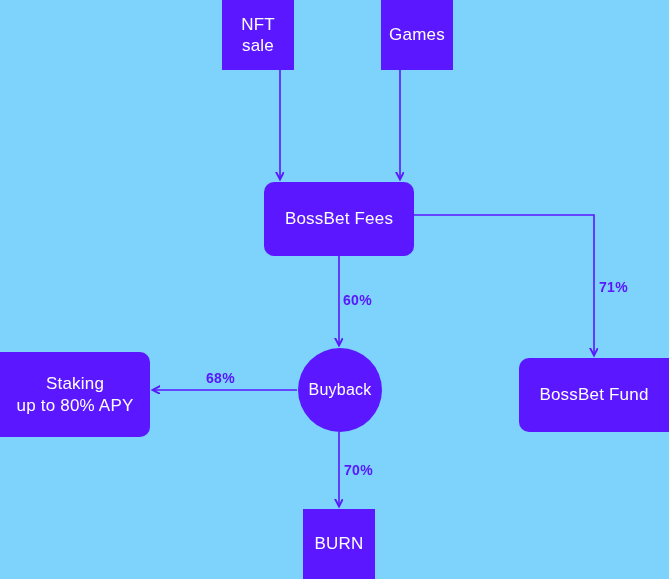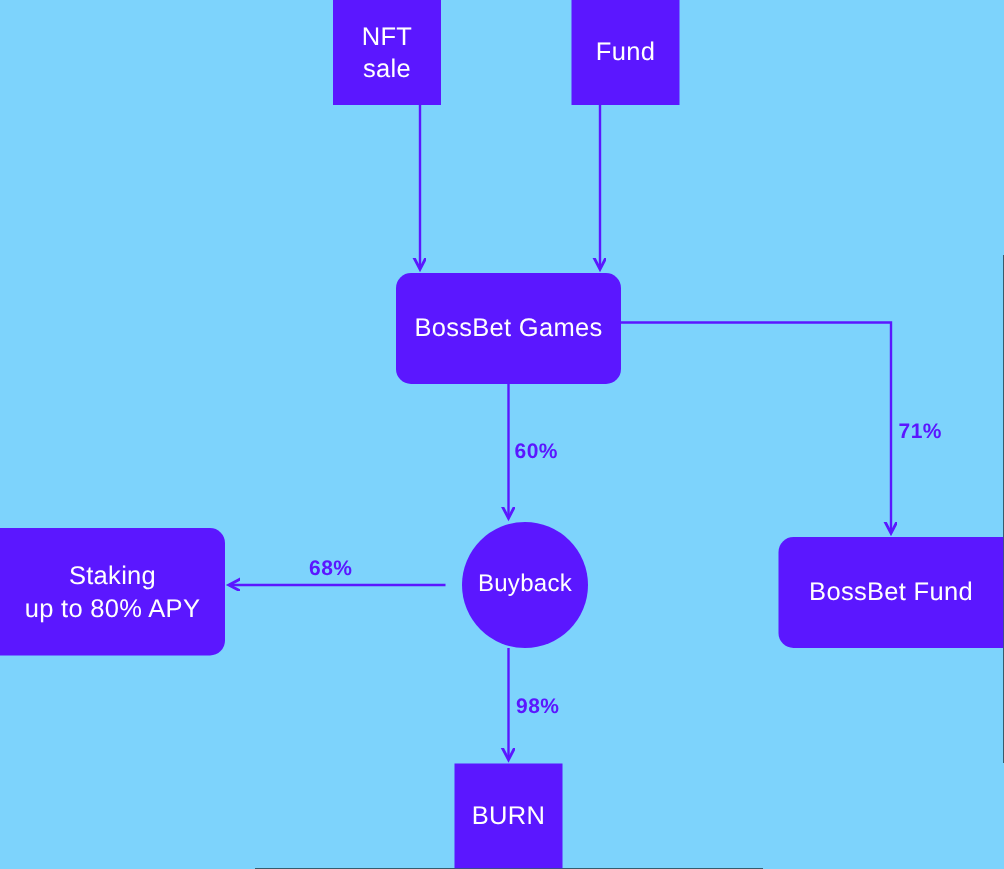--- a/index.html
+++ b/index.html
@@ -61,21 +61,21 @@
     border-radius: 10px;
     font-size: 17px;
   }
   #node-staking {
     left: -12px; top: 352px; width: 162px; height: 85px;
     border-radius: 10px;
     font-size: 17px;
     padding-left: 12px;
   }
   #node-buyback {
-    left: 308px; top: 348px; width: 84px; height: 84px;
+    left: 298px; top: 348px; width: 84px; height: 84px;
     border-radius: 50%;
     font-size: 16px;
   }
   #node-bosspay-fund {
     left: 519px; top: 358px; width: 162px; height: 74px;
     border-radius: 10px;
     font-size: 17px;
     padding-right: 12px;
   }
   #node-burn {
@@ -122,25 +122,25 @@
 
     <path d="M339,432 L339,506" fill="none" stroke="#5b17ff" stroke-width="1.6" marker-end="url(#arrow)"></path>
   </svg>
 
   <div class="node" id="node-nft-sale">
     <span class="node-label">NFT
 sale</span>
   </div>
 
   <div class="node" id="node-fees">
-    <span class="node-label">Fund</span>
+    <span class="node-label">Games</span>
   </div>
 
   <div class="node" id="node-bossbet-games">
-    <span class="node-label">BossBet Games</span>
+    <span class="node-label">BossBet Fees</span>
   </div>
 
   <div class="node" id="node-staking">
     <span class="node-label">Staking
 up to 80% APY</span>
   </div>
 
   <div class="node" id="node-buyback">
     <span class="node-label">Buyback</span>
   </div>
@@ -149,15 +149,15 @@
     <span class="node-label">BossBet Fund</span>
   </div>
 
   <div class="node" id="node-burn">
     <span class="node-label">BURN</span>
   </div>
 
   <div class="edge-label" id="label-60">60%</div>
   <div class="edge-label" id="label-40">71%</div>
   <div class="edge-label" id="label-30">68%</div>
-  <div class="edge-label" id="label-70">98%</div>
+  <div class="edge-label" id="label-70">70%</div>
 
 </div>
 
 </body></html>

